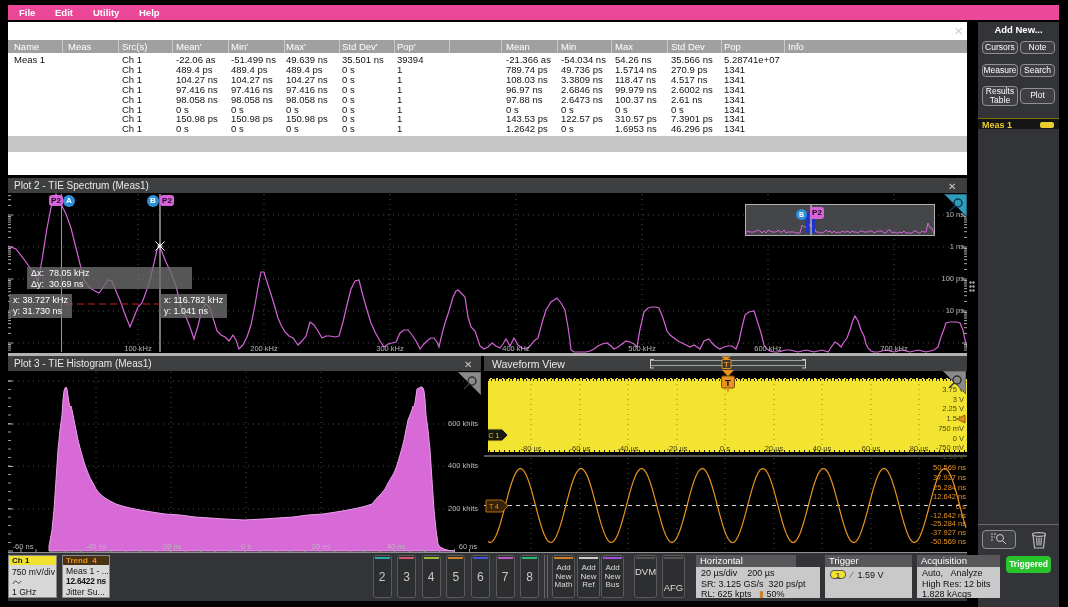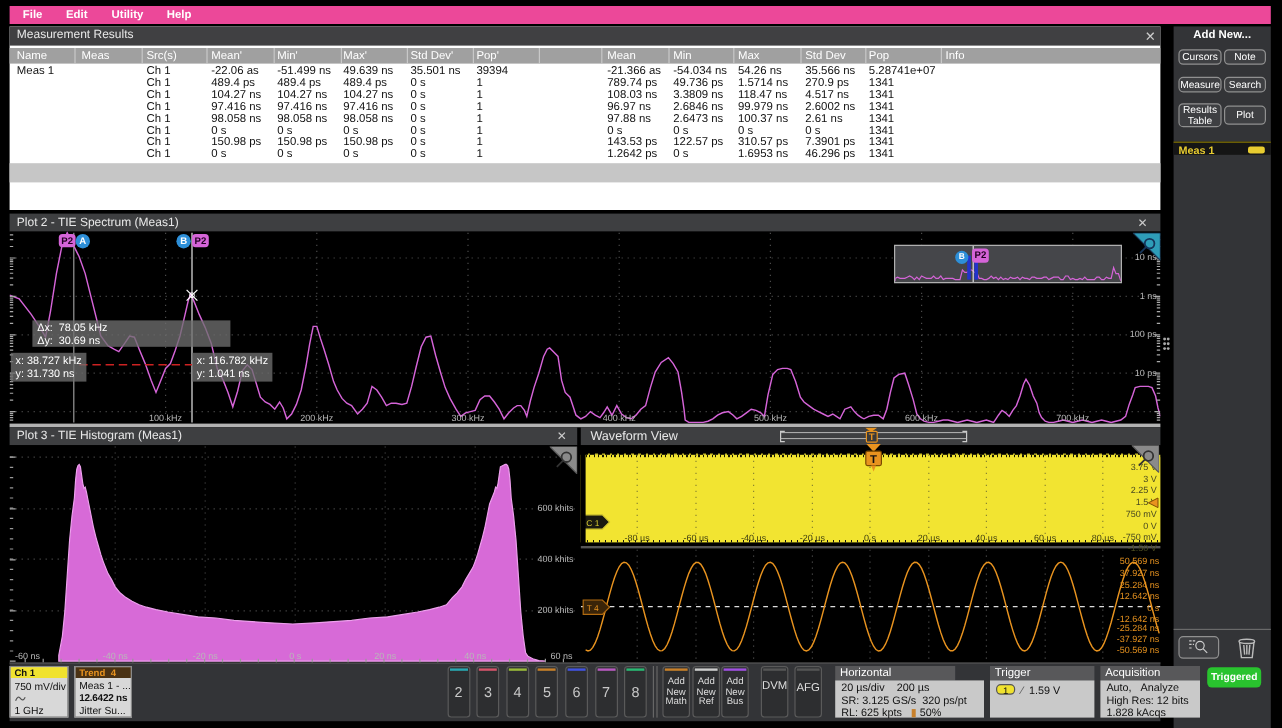--- a/index.html
+++ b/index.html
@@ -37,23 +37,20 @@
 </style></head><body>
 
 <div id="menubar">
     <span style="left:11px">File</span>
     <span style="left:47px">Edit</span>
     <span style="left:85px">Utility</span>
     <span style="left:131px">Help</span>
   </div>
 
 <div id="meas">
-<div id="meastitle">
-      <span style="position:absolute;left:6px;top:2px">Measurement Results</span>
-    </div>
 <div class="xclose" style="left:946px;top:4px">✕</div>
 <div id="meashdr">
       <div class="th" style="left:6px">Name</div>
       <div class="th" style="left:60px">Meas</div>
       <div class="th" style="left:114px">Src(s)</div>
       <div class="th" style="left:168px">Mean'</div>
       <div class="th" style="left:223px">Min'</div>
       <div class="th" style="left:278px">Max'</div>
       <div class="th" style="left:334px">Std Dev'</div>
       <div class="th" style="left:389px">Pop'</div>
@@ -641,21 +638,21 @@
 <div class="adb" style="left:601px">
     <div class="strip" style="background:#a050e0"></div>
     <div style="margin-top:8px">Add<br>New<br>Bus</div>
   </div>
 <div class="adb" style="left:634px;font-size:9.5px">
     <div class="strip" style="background:#555"></div>
     <div style="margin-top:12px">DVM</div>
   </div>
 <div class="adb" style="left:662px;font-size:9.5px">
     <div class="strip" style="background:#555"></div>
-    <div style="margin-top:14px">AFG</div>
+    <div style="margin-top:28px">AFG</div>
   </div>
 
 <div class="toolpanel-h" style="left:696px;top:555px;width:100px;height:12px">Horizontal</div>
 <div class="toolpanel-b" style="left:696px;top:567px;width:124px;height:31px">
 <div>20 µs/div&nbsp;&nbsp;&nbsp;&nbsp;200 µs</div>
 <div>SR: 3.125 GS/s&nbsp; 320 ps/pt</div>
 <div>RL: 625 kpts&nbsp;&nbsp; <span style="color:#c8802a">▮</span> 50%</div>
 </div>
 
 <div class="toolpanel-h" style="left:825px;top:555px;width:87px;height:12px">Trigger</div>

